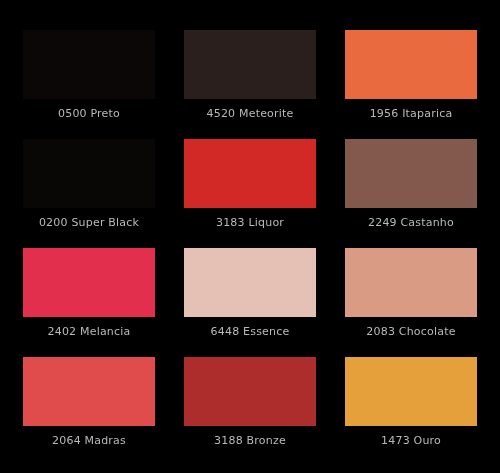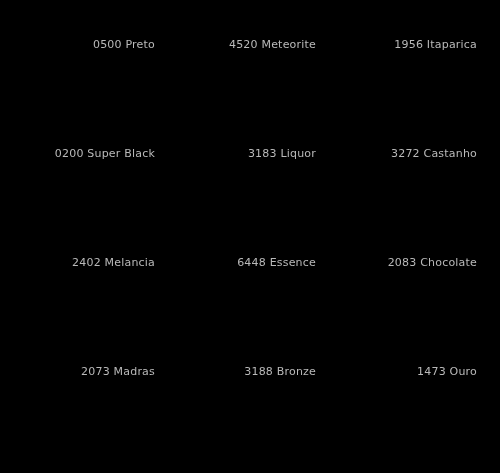--- a/index.html
+++ b/index.html
@@ -25,22 +25,22 @@
     display: grid;
     grid-template-columns: repeat(3, 1fr);
     grid-template-rows: repeat(4, 1fr);
     column-gap: 29px;
     row-gap: 11px;
     width: 454px;
     height: 425px;
   }
   .swatch-cell {
     display: flex;
-    flex-direction: row;
-    align-items: flex-start;
+    flex-direction: column;
+    align-items: center;
   }
   .swatch-chip {
     flex: 1 1 auto;
     width: 100%;
     min-height: 0;
     background: #000000;
   }
   .swatch-caption {
     flex: 0 0 auto;
     height: 29px;
@@ -79,41 +79,41 @@
       <div class="swatch-caption" style="color: rgb(185, 185, 185);">0200 Super Black</div>
     </div>
 
     <div class="swatch-cell">
       <div class="swatch-chip" style="background: rgb(210, 40, 38);"></div>
       <div class="swatch-caption" style="color: rgb(185, 185, 185);">3183 Liquor</div>
     </div>
 
     <div class="swatch-cell">
       <div class="swatch-chip" style="background: rgb(130, 89, 76);"></div>
-      <div class="swatch-caption" style="color: rgb(185, 185, 185);">3272 Castanho</div>
+      <div class="swatch-caption" style="color: rgb(185, 185, 185);">2249 Castanho</div>
     </div>
 
     <div class="swatch-cell">
       <div class="swatch-chip" style="background: rgb(226, 47, 77);"></div>
       <div class="swatch-caption" style="color: rgb(185, 185, 185);">2402 Melancia</div>
     </div>
 
     <div class="swatch-cell">
       <div class="swatch-chip" style="background: rgb(229, 192, 181);"></div>
       <div class="swatch-caption" style="color: rgb(185, 185, 185);">6448 Essence</div>
     </div>
 
     <div class="swatch-cell">
       <div class="swatch-chip" style="background: rgb(217, 155, 131);"></div>
       <div class="swatch-caption" style="color: rgb(185, 185, 185);">2083 Chocolate</div>
     </div>
 
     <div class="swatch-cell">
       <div class="swatch-chip" style="background: rgb(224, 75, 75);"></div>
-      <div class="swatch-caption" style="color: rgb(185, 185, 185);">2073 Madras</div>
+      <div class="swatch-caption" style="color: rgb(185, 185, 185);">2064 Madras</div>
     </div>
 
     <div class="swatch-cell">
       <div class="swatch-chip" style="background: rgb(172, 45, 44);"></div>
       <div class="swatch-caption" style="color: rgb(185, 185, 185);">3188 Bronze</div>
     </div>
 
     <div class="swatch-cell">
       <div class="swatch-chip" style="background: rgb(229, 160, 60);"></div>
       <div class="swatch-caption" style="color: rgb(185, 185, 185);">1473 Ouro</div>

